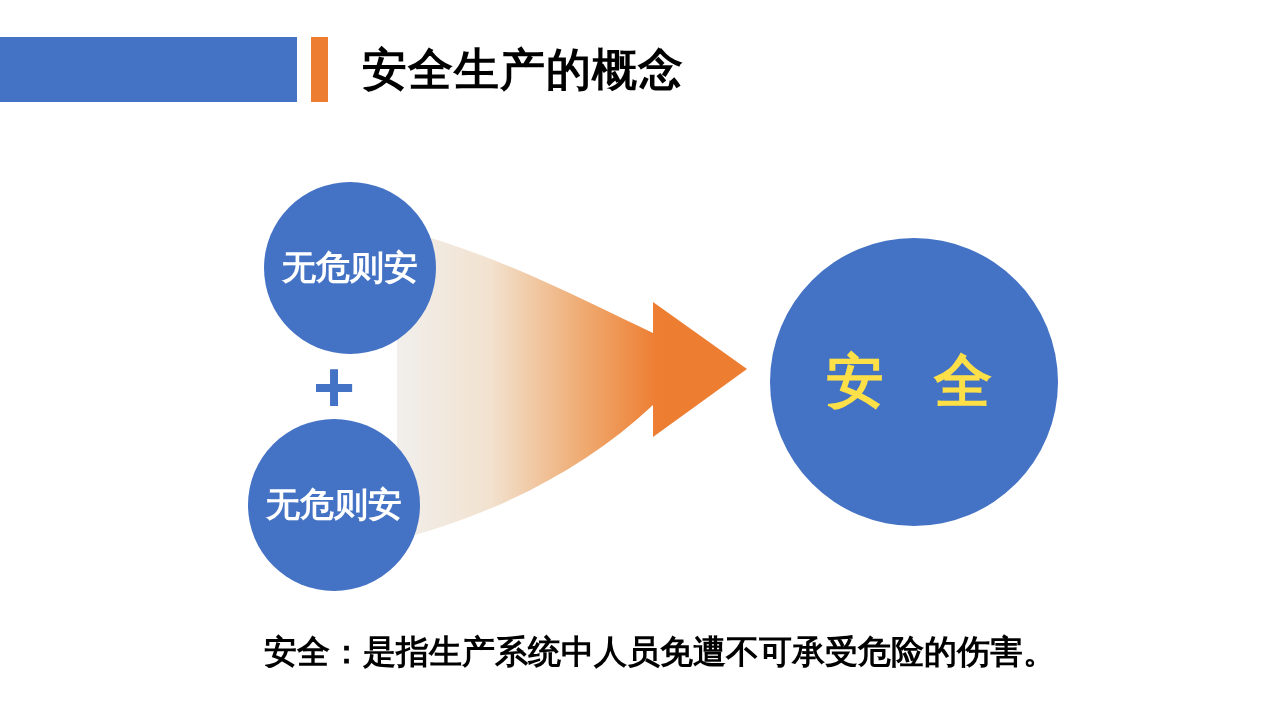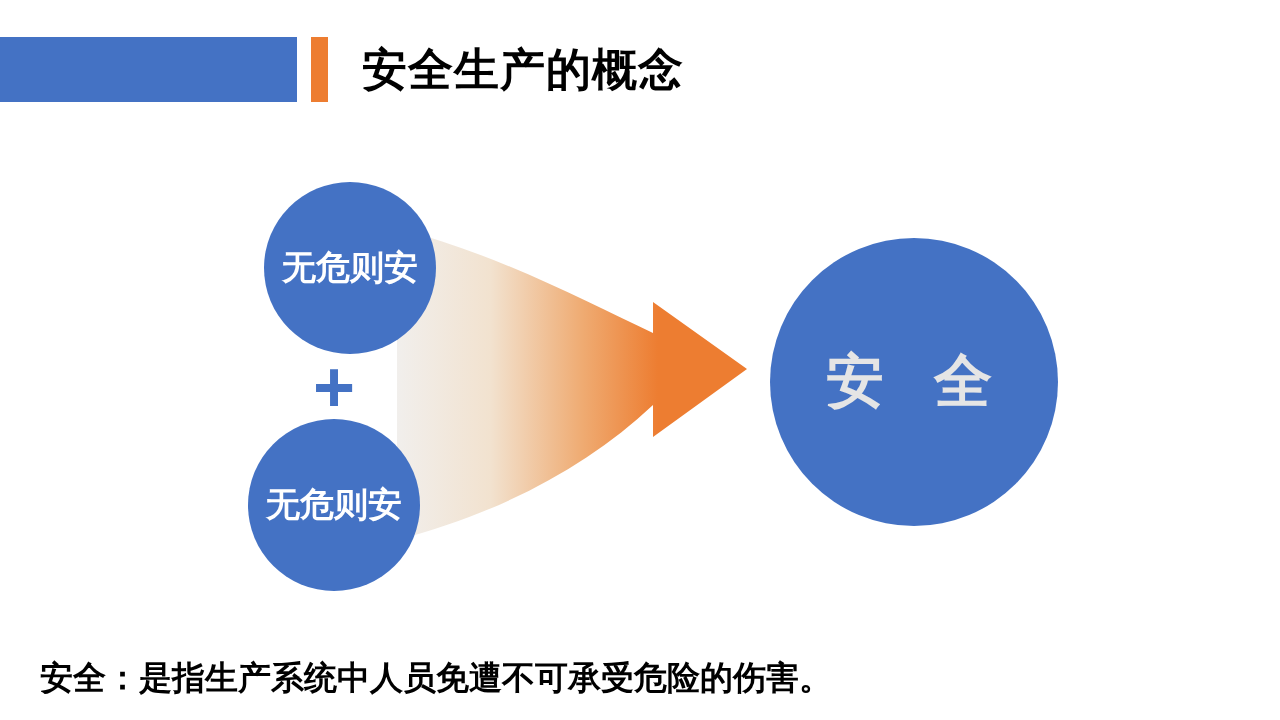--- a/index.html
+++ b/index.html
@@ -77,33 +77,34 @@
 
   .result-circle {
     position: absolute;
     left: 770px; top: 238px;
     width: 288px; height: 288px;
     border-radius: 50%;
     background: #4472C4;
     display: flex;
     align-items: center;
     justify-content: center;
-    color: #e5e5e5;
+    color: #fde047;
     font-size: 58px;
     font-weight: 700;
     letter-spacing: 10px;
     word-spacing: 14px;
     white-space: nowrap;
   }
 
   
   .caption {
     position: absolute;
-    left: 40px; top: 656px;
+    left: 40px; top: 630px;
     width: 1240px;
+    text-align: center;
     font-size: 33px;
     font-weight: 700;
     color: #000000;
     white-space: nowrap;
   }
 </style>
 </head>
 <body>
 
 <div id="slide">

